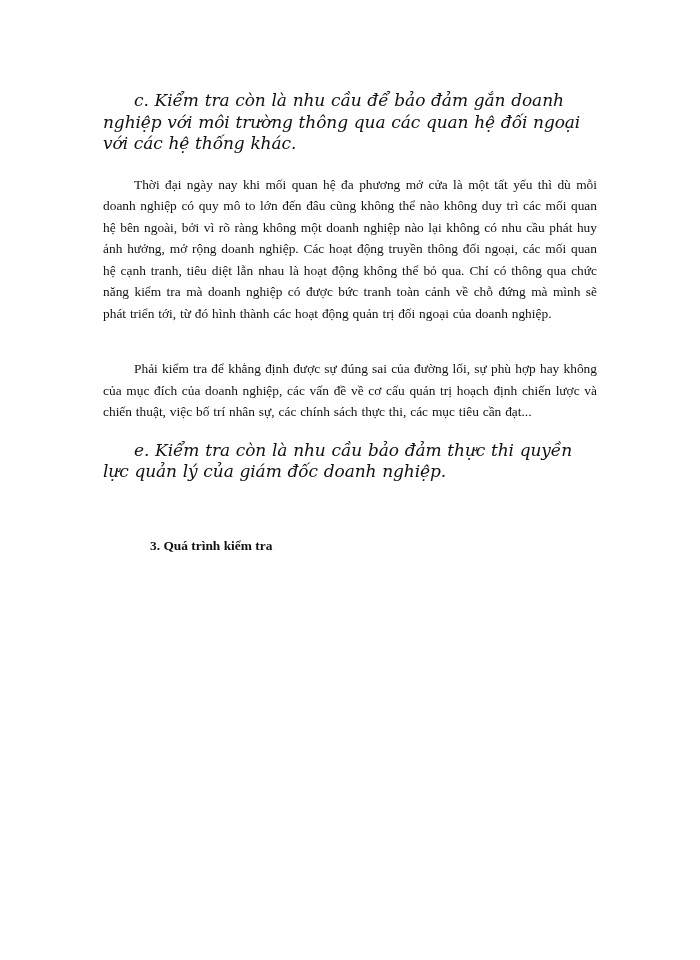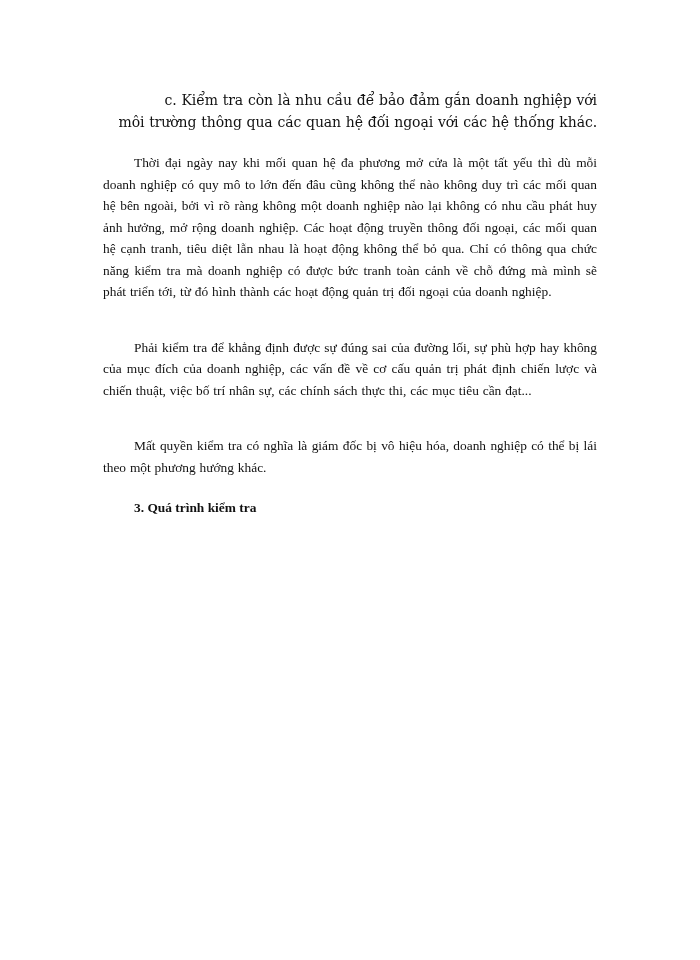--- a/index.html
+++ b/index.html
@@ -24,32 +24,33 @@
       line-height: 21.5px;
     }
     .para {
       margin: 0;
       text-indent: 31px;
       text-align: justify;
       word-spacing: 0.5px;
       font-family: Liberation Serif, serif;
     }
     .para.italic-heading {
+      font-style: italic;
       font-family: "DejaVu Serif", "Liberation Serif", serif;
-      font-size: 14px;
+      font-size: 17px;
       line-height: 21.5px;
       font-weight: normal;
       letter-spacing: -0.1px;
-      text-align: right;
+      text-align: left;
     }
     .para.body-text {
       text-align: justify;
     }
     .section-heading {
-      margin: 0;
+      margin: 16px;
       text-indent: 31px;
       font-weight: bold;
       font-size: 13.4px;
     }
     .gap-a { height: 19px; }
     .gap-b { height: 16px; }
     .gap-c { height: 18px; }
     .gap-d { height: 17px; }
     .gap-e { height: 19px; }
   </style>
@@ -58,24 +59,24 @@
 
 <div class="page">
   <p class="para italic-heading">c. Kiểm tra còn là nhu cầu để bảo đảm gắn doanh nghiệp với môi trường thông qua các quan hệ đối ngoại với các hệ thống khác.</p>
   <div class="gap-a"></div>
 
   <p class="para body-text">Thời đại ngày nay khi mối quan hệ đa phương mở cửa là một tất yếu thì dù mỗi doanh nghiệp có quy mô to lớn đến đâu cũng không thể nào không duy trì các mối quan hệ bên ngoài, bởi vì rõ ràng không một doanh nghiệp nào lại không có nhu cầu phát huy ảnh hưởng, mở rộng doanh nghiệp. Các hoạt động truyền thông đối ngoại, các mối quan hệ cạnh tranh, tiêu diệt lẫn nhau là hoạt động không thể bỏ qua. Chỉ có thông qua chức năng kiểm tra mà doanh nghiệp có được bức tranh toàn cảnh về chỗ đứng mà mình sẽ phát triển tới, từ đó hình thành các hoạt động quản trị đối ngoại của doanh nghiệp.</p>
   <div class="gap-b"></div>
 
   <div class="gap-c"></div>
 
-  <p class="para body-text">Phải kiểm tra để khẳng định được sự đúng sai của đường lối, sự phù hợp hay không của mục đích của doanh nghiệp, các vấn đề về cơ cấu quản trị phát định chiến lược và chiến thuật, việc bố trí nhân sự, các chính sách thực thi, các mục tiêu cần đạt...</p>
+  <p class="para body-text">Phải kiểm tra để khẳng định được sự đúng sai của đường lối, sự phù hợp hay không của mục đích của doanh nghiệp, các vấn đề về cơ cấu quản trị hoạch định chiến lược và chiến thuật, việc bố trí nhân sự, các chính sách thực thi, các mục tiêu cần đạt...</p>
   <div class="gap-d"></div>
 
+  <p class="para italic-heading">e. Kiểm tra còn là nhu cầu bảo đảm thực thi quyền lực quản lý của giám đốc doanh nghiệp.</p>
   <div class="gap-d"></div>
 
-  <p class="para body-text">Mất quyền kiểm tra có nghĩa là giám đốc bị vô hiệu hóa, doanh nghiệp có thể bị lái theo một phương hướng khác.</p>
   <div class="gap-e"></div>
 
   <p class="section-heading">3. Quá trình kiểm tra</p>
   <div class="gap-e"></div>
 
 </div>
 
 </body></html>

